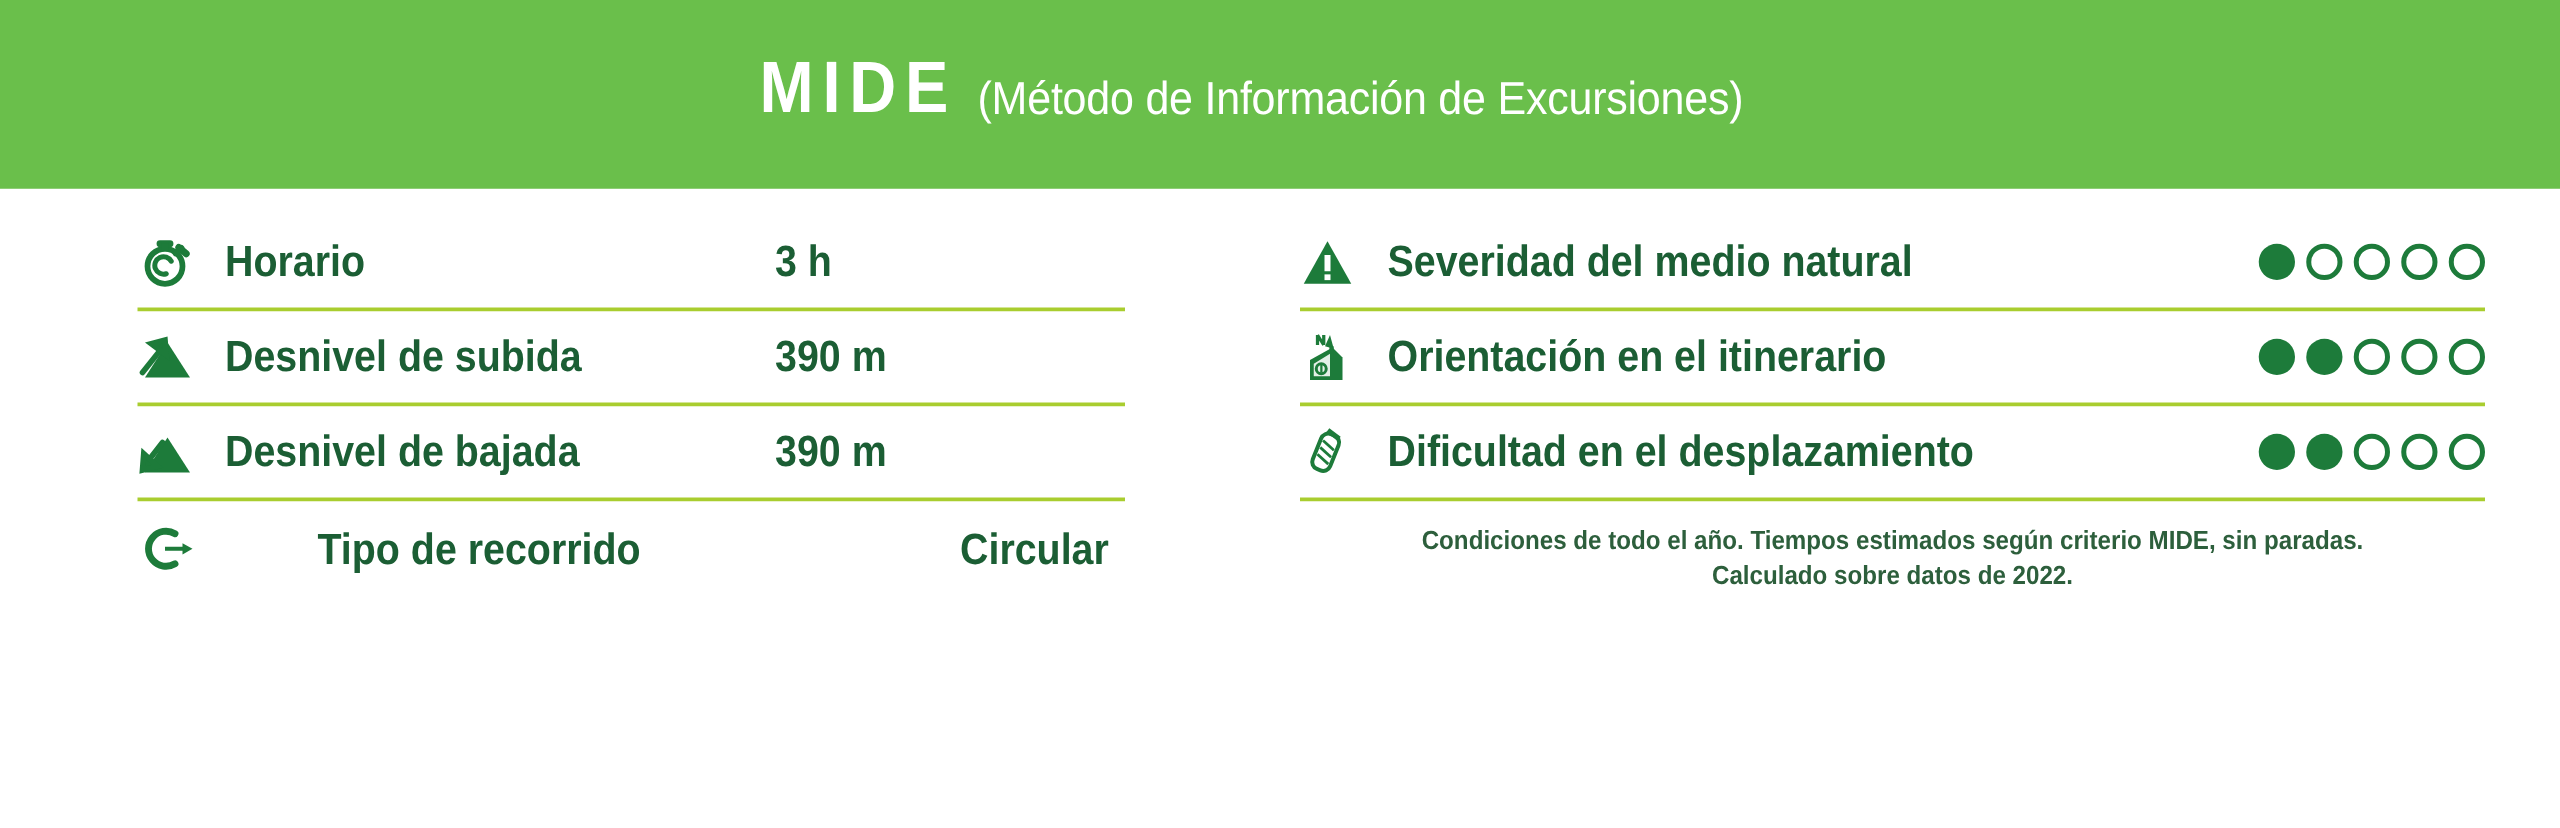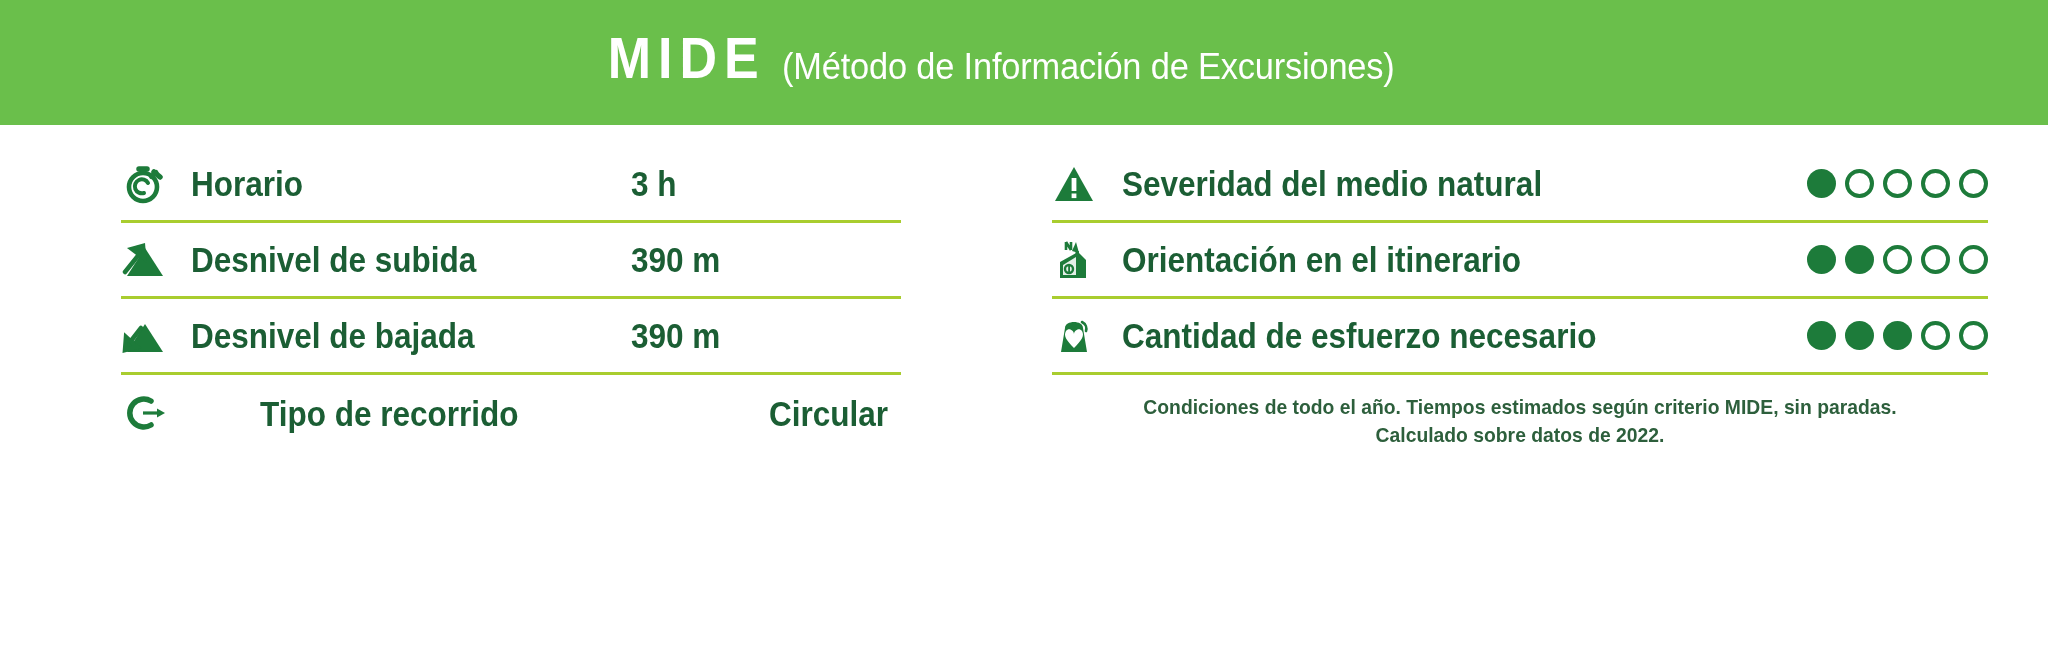--- a/index.html
+++ b/index.html
@@ -16,21 +16,21 @@
     position: relative;
     width: 2048px;
     height: 662px;
     background: #ffffff;
     overflow: hidden;
     box-sizing: border-box;
   }
 
   
   .banner {
-    height: 125px;
+    height: 151px;
     background: #6abf4b;
     display: flex;
     align-items: center;
     justify-content: center;
     box-sizing: border-box;
   }
   .banner-inner {
     display: flex;
     align-items: baseline;
     gap: 16px;
@@ -58,21 +58,20 @@
   }
 
   
   .body-area {
     display: flex;
     padding: 22px 0 0 0;
     box-sizing: border-box;
   }
   .col {
     box-sizing: border-box;
-    margin-left: 11px;
   }
   .col-left {
     width: 1020px;
     padding: 0 120px 0 110px;
   }
   .col-right {
     width: 1028px;
     padding: 0 60px 0 20px;
   }
 
@@ -270,38 +269,44 @@
         <span class="label-cell">Orientación en el itinerario</span>
         <span class="dots">
           <span class="dot on"></span>
           <span class="dot on"></span>
           <span class="dot off"></span>
           <span class="dot off"></span>
           <span class="dot off"></span>
         </span>
       </div>
 
-
-      <div class="row">
-        <span class="icon-cell">
-          <svg width="44" height="44" viewBox="0 0 44 44">
-            <path d="M13 14 C13 6 31 6 31 14 L35 38 L9 38 Z" fill="#1d7b3a"></path>
-            <path d="M22 34 C15 27 11 22 14 17 C17 13 22 17 22 20 C22 17 27 13 30 17 C33 22 29 27 22 34 Z" fill="#ffffff"></path>
-            <path d="M30 8 C34 10 35 14 34 17" fill="none" stroke="#1d7b3a" stroke-width="2.6" stroke-linecap="round"></path>
-          </svg>
-        </span>
-        <span class="label-cell">Cantidad de esfuerzo necesario</span>
+      <div class="row">
+        <span class="icon-cell">
+          <svg width="42" height="46" viewBox="0 0 42 46">
+            <g transform="rotate(22 21 23)">
+              <rect x="13" y="8" width="15" height="30" rx="6" fill="none" stroke="#1d7b3a" stroke-width="3.2"></rect>
+              <path d="M16 4 L27 7 L26 11 L15 8 Z" fill="#1d7b3a"></path>
+              <g stroke="#1d7b3a" stroke-width="2.2">
+                <path d="M15 15 L26 19"></path>
+                <path d="M15 21 L26 25"></path>
+                <path d="M15 27 L26 31"></path>
+              </g>
+            </g>
+          </svg>
+        </span>
+        <span class="label-cell">Dificultad en el desplazamiento</span>
         <span class="dots">
           <span class="dot on"></span>
           <span class="dot on"></span>
-          <span class="dot on"></span>
-          <span class="dot off"></span>
-          <span class="dot off"></span>
-        </span>
-      </div>
+          <span class="dot off"></span>
+          <span class="dot off"></span>
+          <span class="dot off"></span>
+        </span>
+      </div>
+
 
       <div class="footnote">
         <div>Condiciones de todo el año. Tiempos estimados según criterio MIDE, sin paradas.</div>
         <div>Calculado sobre datos de 2022.</div>
       </div>
 
     </div>
   </div>
 </div>
 

